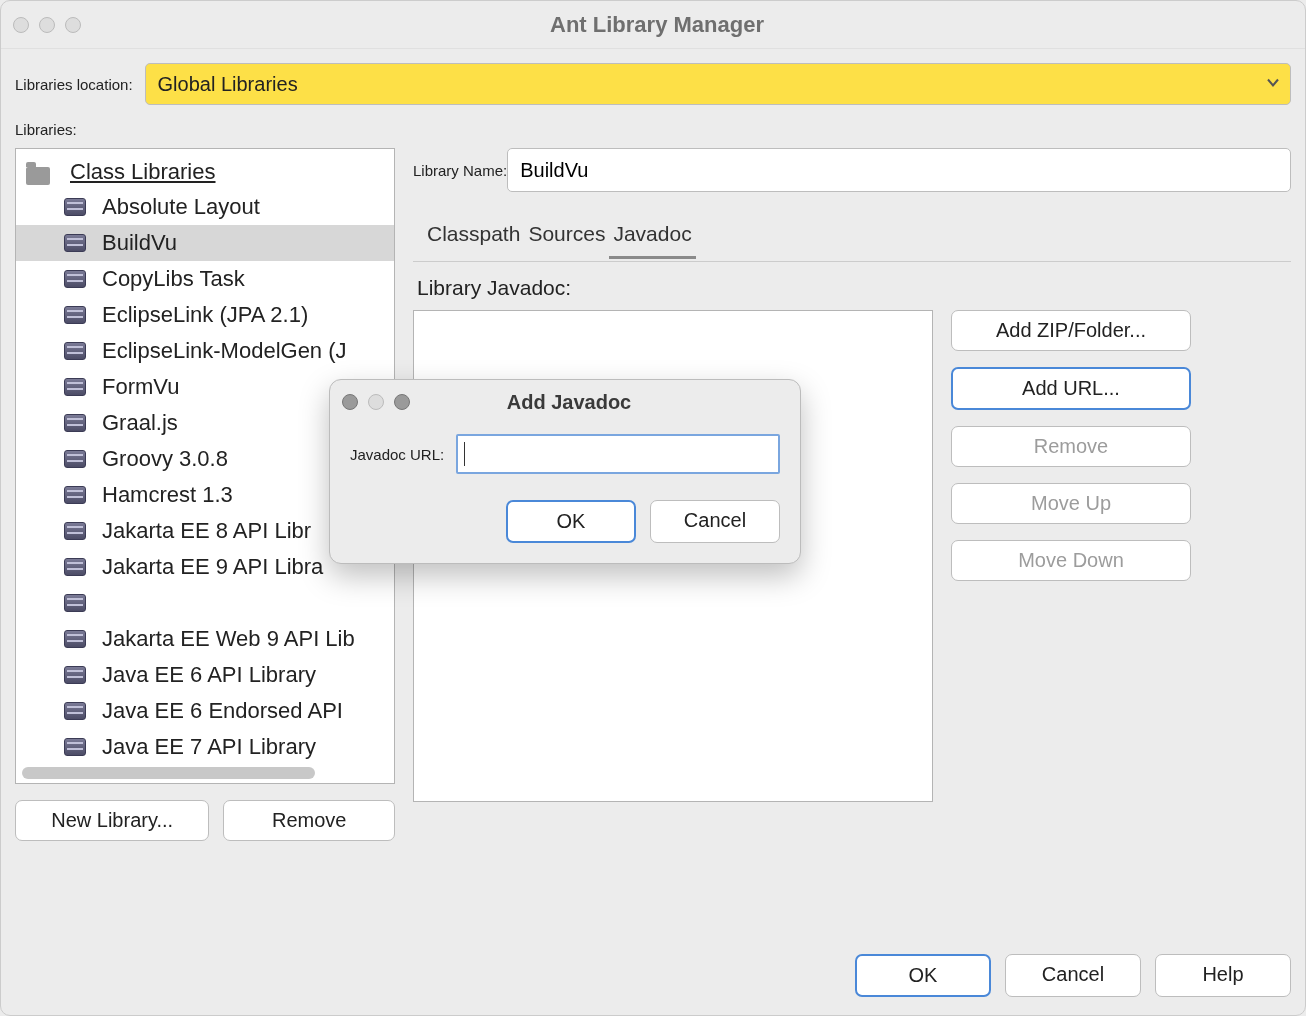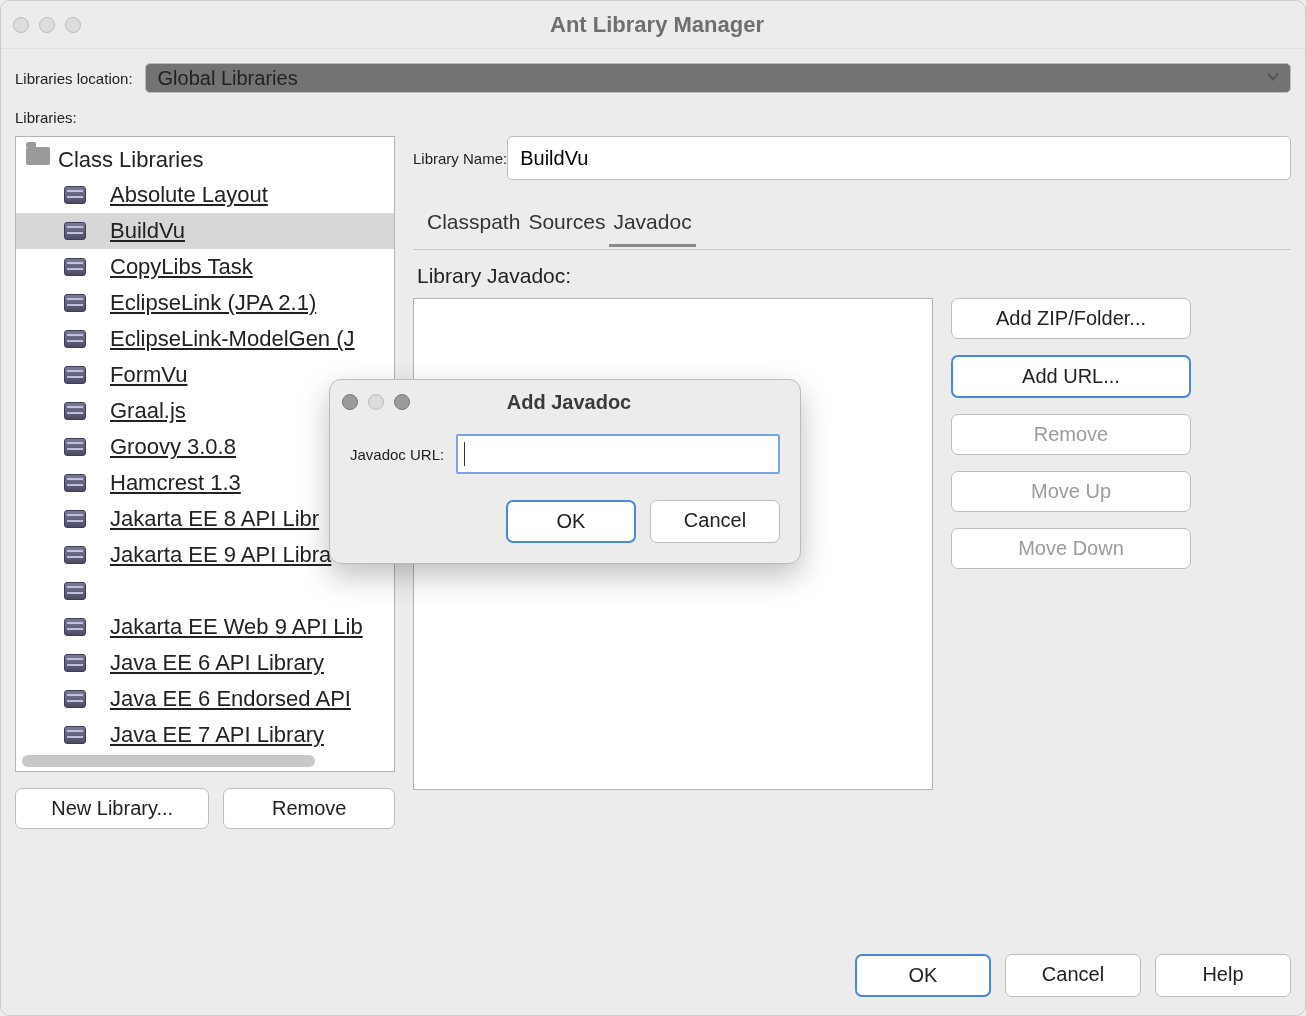--- a/index.html
+++ b/index.html
@@ -56,22 +56,22 @@
   select, input[type="text"] {
     font-size: 20px;
     font-family: inherit;
   }
   .combo {
     flex: 1;
     position: relative;
   }
   .combo .combo-box {
     width: 100%;
-    height: 30px;
-    background: #737373;
+    height: 42px;
+    background: #fde047;
     border: 1px solid #bdbdbd;
     border-radius: 5px;
     display: flex;
     align-items: center;
     padding: 0 36px 0 12px;
   }
   .combo .chev {
     position: absolute;
     right: 10px; top: 50%; transform: translateY(-50%);
   }
@@ -87,35 +87,35 @@
     background: #fff;
     height: 636px;
     overflow: hidden;
     position: relative;
   }
   .tree {
     padding: 6px 0 0 0;
   }
   .tree-root {
     display: flex;
-    align-items: flex-start;
-    gap: 8px;
+    align-items: flex-end;
+    gap: 20px;
     padding: 4px 10px;
     font-size: 22px;
+    text-decoration: underline;
   }
   .tree-item {
     display: flex;
     align-items: center;
-    gap: 24px;
+    gap: 16px;
     padding: 4px 10px 4px 48px;
     font-size: 22px;
     height: 36px;
     white-space: nowrap;
     overflow: hidden;
-    text-decoration: underline;
   }
   .tree-item.selected {
     background: #d7d7d7;
   }
   .jar-icon {
     width: 22px; height: 18px;
     background: linear-gradient(#7a7a96, #4c4c66);
     border: 1px solid #3b3b55;
     border-radius: 3px;
     position: relative;

